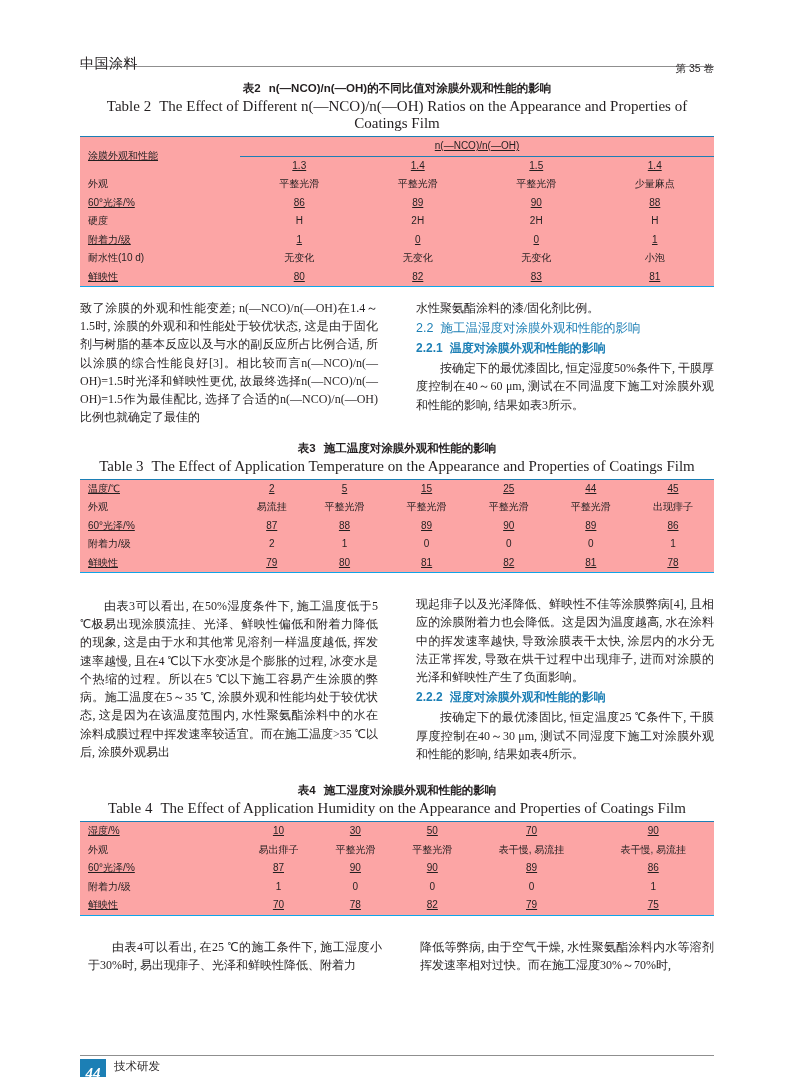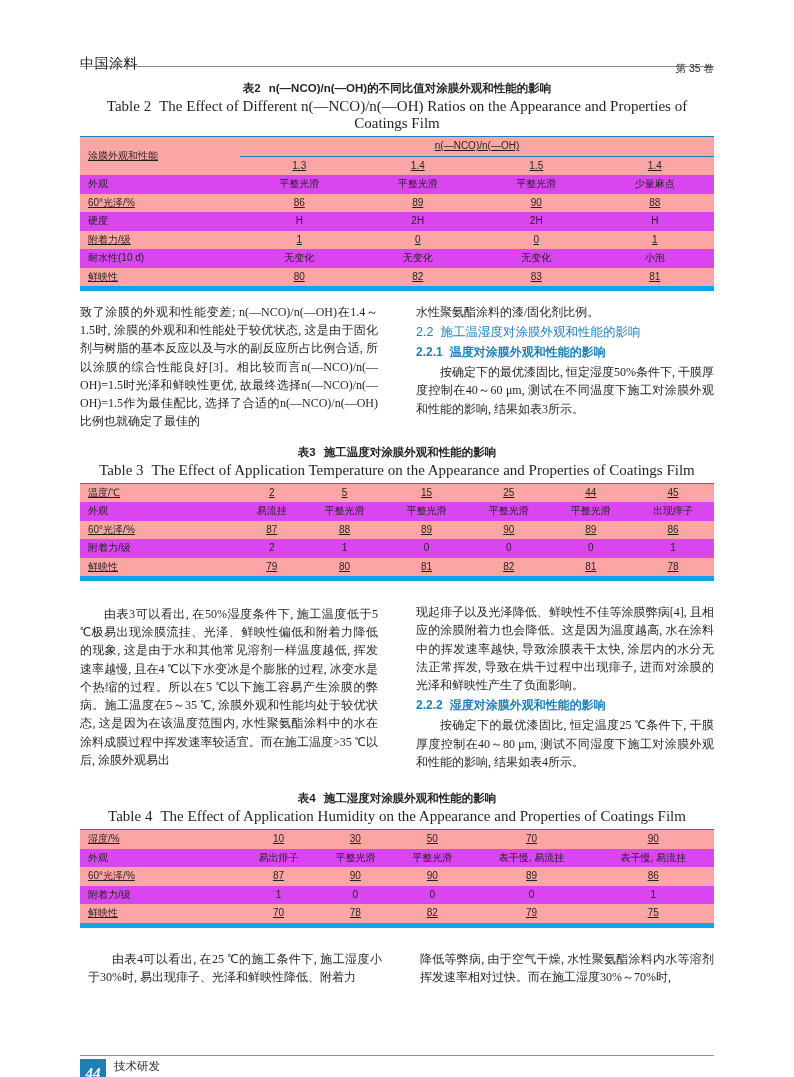--- a/index.html
+++ b/index.html
@@ -79,27 +79,27 @@
     font-size: 10px;
     color: #231f20;
   }
   table.data td, table.data th {
     padding: 3px 2px;
     text-align: center;
     font-weight: normal;
     line-height: 1.25;
   }
   table.data tr.odd td { background: #fca5a5; text-decoration: underline; }
-  table.data tr.even td { background: #d946ef; }
+  table.data tr.even td { background: #fca5a5; }
   table.data td.lbl {
     text-align: left;
     padding-left: 8px;
   }
   .rule-top { border-top: 1px solid #1c7fb5; }
-  .rule-bot { border-bottom: 5px solid #0ea5e9; }
+  .rule-bot { border-bottom: 1px solid #0ea5e9; }
   .t2 td.hgroup {
     border-bottom: 1px solid #1c7fb5;
   }
   .t2 .rowhead td { background: #bfe3f5; }
 
   
   .cols {
     display: flex;
     gap: 38px;
     margin-top: 12px;
@@ -331,21 +331,21 @@
 
   <div class="cols" style="margin-top:22px;align-items:center;">
     <div class="col">
       <p class="body indent">由表3可以看出, 在50%湿度条件下, 施工温度低于5 ℃极易出现涂膜流挂、光泽、鲜映性偏低和附着力降低的现象, 这是由于水和其他常见溶剂一样温度越低, 挥发速率越慢, 且在4 ℃以下水变冰是个膨胀的过程, 冰变水是个热缩的过程。所以在5 ℃以下施工容易产生涂膜的弊病。施工温度在5～35 ℃, 涂膜外观和性能均处于较优状态, 这是因为在该温度范围内, 水性聚氨酯涂料中的水在涂料成膜过程中挥发速率较适宜。而在施工温度&gt;35 ℃以后, 涂膜外观易出</p>
     </div>
     <div class="col">
       <p class="body">现起痱子以及光泽降低、鲜映性不佳等涂膜弊病[4], 且相应的涂膜附着力也会降低。这是因为温度越高, 水在涂料中的挥发速率越快, 导致涂膜表干太快, 涂层内的水分无法正常挥发, 导致在烘干过程中出现痱子, 进而对涂膜的光泽和鲜映性产生了负面影响。</p>
       <div class="h3">
         <span class="num">2.2.2</span><span>湿度对涂膜外观和性能的影响</span>
       </div>
-      <p class="body indent">按确定下的最优漆固比, 恒定温度25 ℃条件下, 干膜厚度控制在40～80 μm, 测试不同湿度下施工对涂膜外观和性能的影响, 结果如表4所示。</p>
+      <p class="body indent">按确定下的最优漆固比, 恒定温度25 ℃条件下, 干膜厚度控制在40～30 μm, 测试不同湿度下施工对涂膜外观和性能的影响, 结果如表4所示。</p>
     </div>
   </div>
 
   <div class="tbl-block" style="margin-top:20px;">
     <div class="tbl-caption-cn">
       <span class="lbl">表4</span><span>施工湿度对涂膜外观和性能的影响</span>
     </div>
     <div class="tbl-caption-en">
       <span class="lbl">Table 4</span><span>The Effect of Application Humidity on the Appearance and Properties of Coatings Film</span>
     </div>

